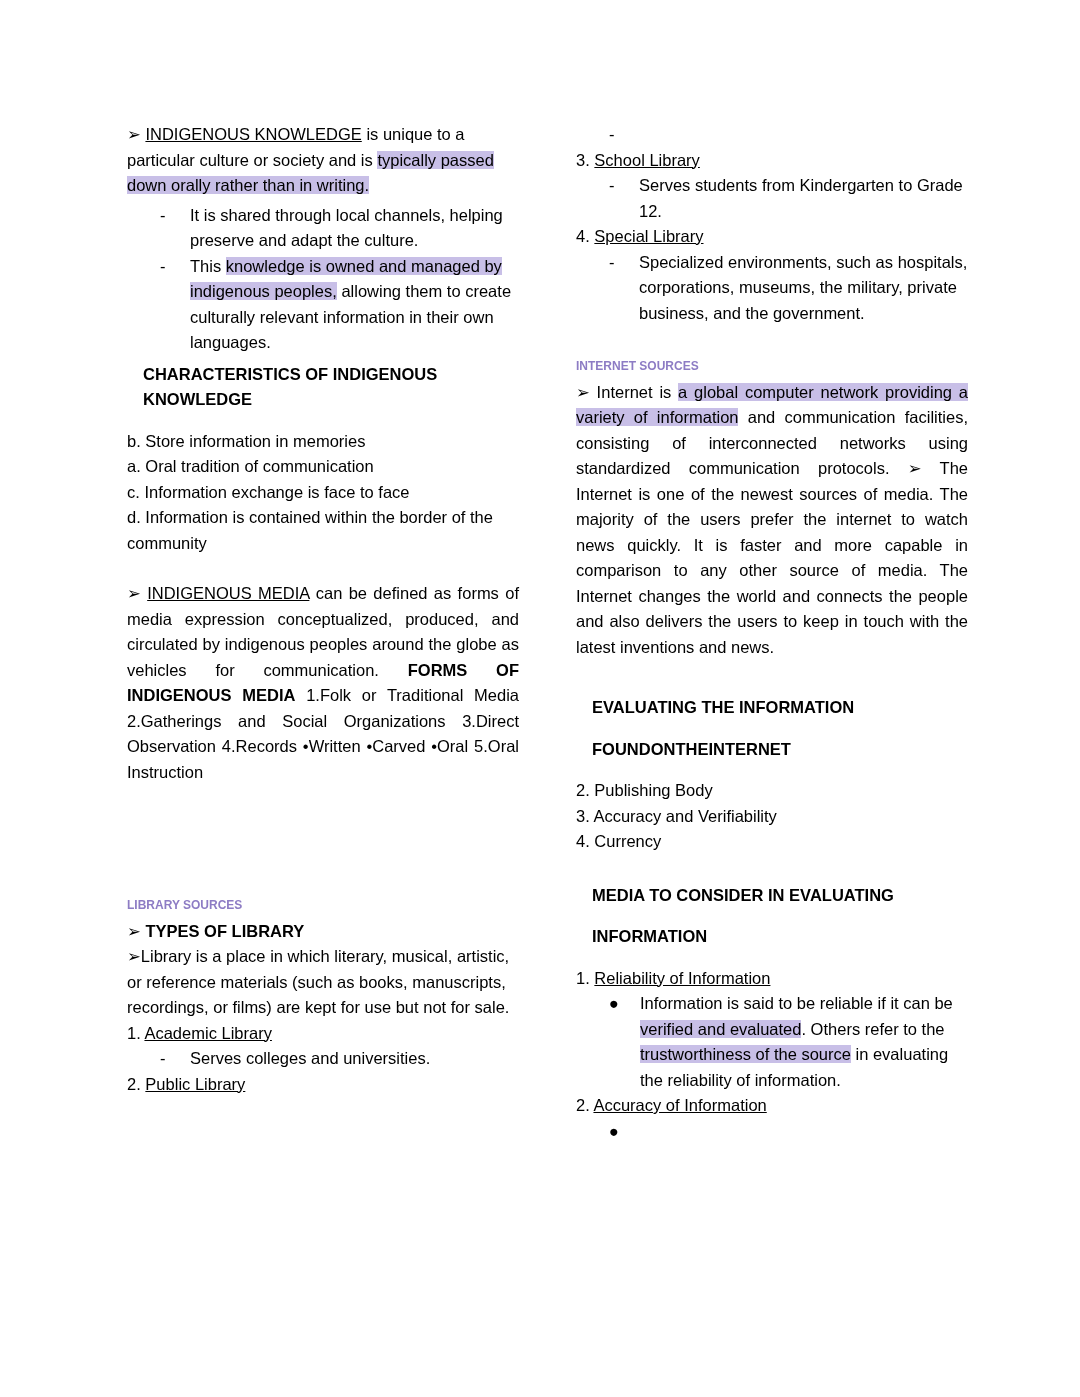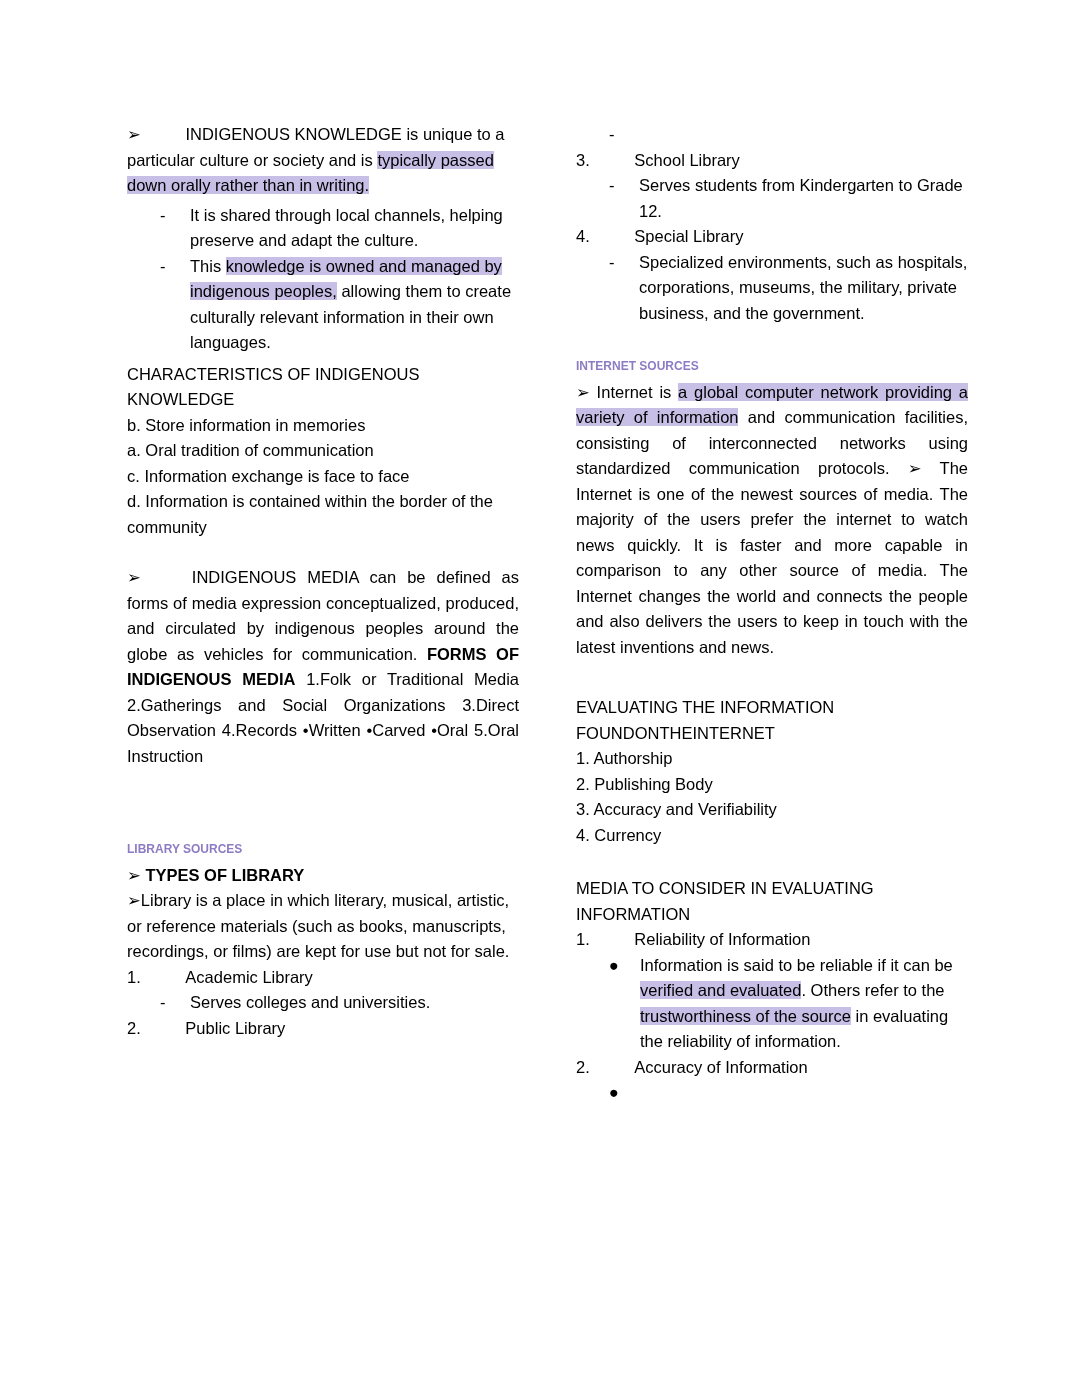--- a/index.html
+++ b/index.html
@@ -30,34 +30,34 @@
   .col{
     width:392px;
     flex:none;
     font-size:16.5px;
     line-height:25.5px;
   }
   p{margin:0;}
   .para{margin:0;}
   .just{text-align:justify;}
   .hl{background:var(--highlight);}
-  .ul{margin-left:40px;}
+  .ul{text-decoration:underline;}
   .bold{font-weight:bold;}
   .h-purple{
     color:var(--heading);
     font-weight:bold;
     font-size:12px;
     line-height:25.5px;
     margin:0;
   }
   .h-bold{
-    font-weight:normal;
+    font-weight:bold;
     font-size:16.5px;
     line-height:25.5px;
-    margin:0;
+    margin:16px;
   }
   .dash-item{
     display:flex;
     padding-left:33px;
   }
   .dash-item .marker{
     width:30px;
     flex:none;
   }
   .bullet-item{
@@ -67,21 +67,21 @@
   .bullet-item .marker{
     width:31px;
     flex:none;
   }
   .itext{flex:1;}
   .mt-4{margin-top:4px;}
   .mt-6{margin-top:6px;}
   .mt-25{margin-top:25px;}
   .mt-28{margin-top:28px;}
   .mt-35{margin-top:35px;}
-  .gap-before-library{margin-top:68px;}
+  .gap-before-library{margin-top:108px;}
 </style>
 </head>
 <body>
 
 <div class="page">
   <div class="content">
 
     <div class="col">
 
       <p class="para"><span>➢ </span><span class="ul">INDIGENOUS KNOWLEDGE</span><span> is unique to a particular culture or society and is </span><span class="hl">typically passed down orally rather than in writing.</span></p>
@@ -138,21 +138,20 @@
 
       <p class="h-purple mt-28">INTERNET SOURCES</p>
 
       <p class="para just"><span>➢ Internet is </span><span class="hl">a global computer network providing a variety of information</span><span> and communication facilities, consisting of interconnected networks using standardized communication protocols. ➢ The Internet is one of the newest sources of media. The majority of the users prefer the internet to watch news quickly. It is faster and more capable in comparison to any other source of media. The Internet changes the world and connects the people and also delivers the users to keep in touch with the latest inventions and news.</span></p>
 
       <div class="mt-35">
         <p class="h-bold">EVALUATING THE INFORMATION</p>
         <p class="h-bold">FOUNDONTHEINTERNET</p>
       </div>
 
-      <p class="para">1. Authorship</p>
       <p class="para">2. Publishing Body</p>
       <p class="para">3. Accuracy and Verifiability</p>
       <p class="para">4. Currency</p>
 
       <div class="mt-28">
         <p class="h-bold">MEDIA TO CONSIDER IN EVALUATING</p>
         <p class="h-bold">INFORMATION</p>
       </div>
 
       <p class="para"><span>1. </span><span class="ul">Reliability of Information</span></p>

